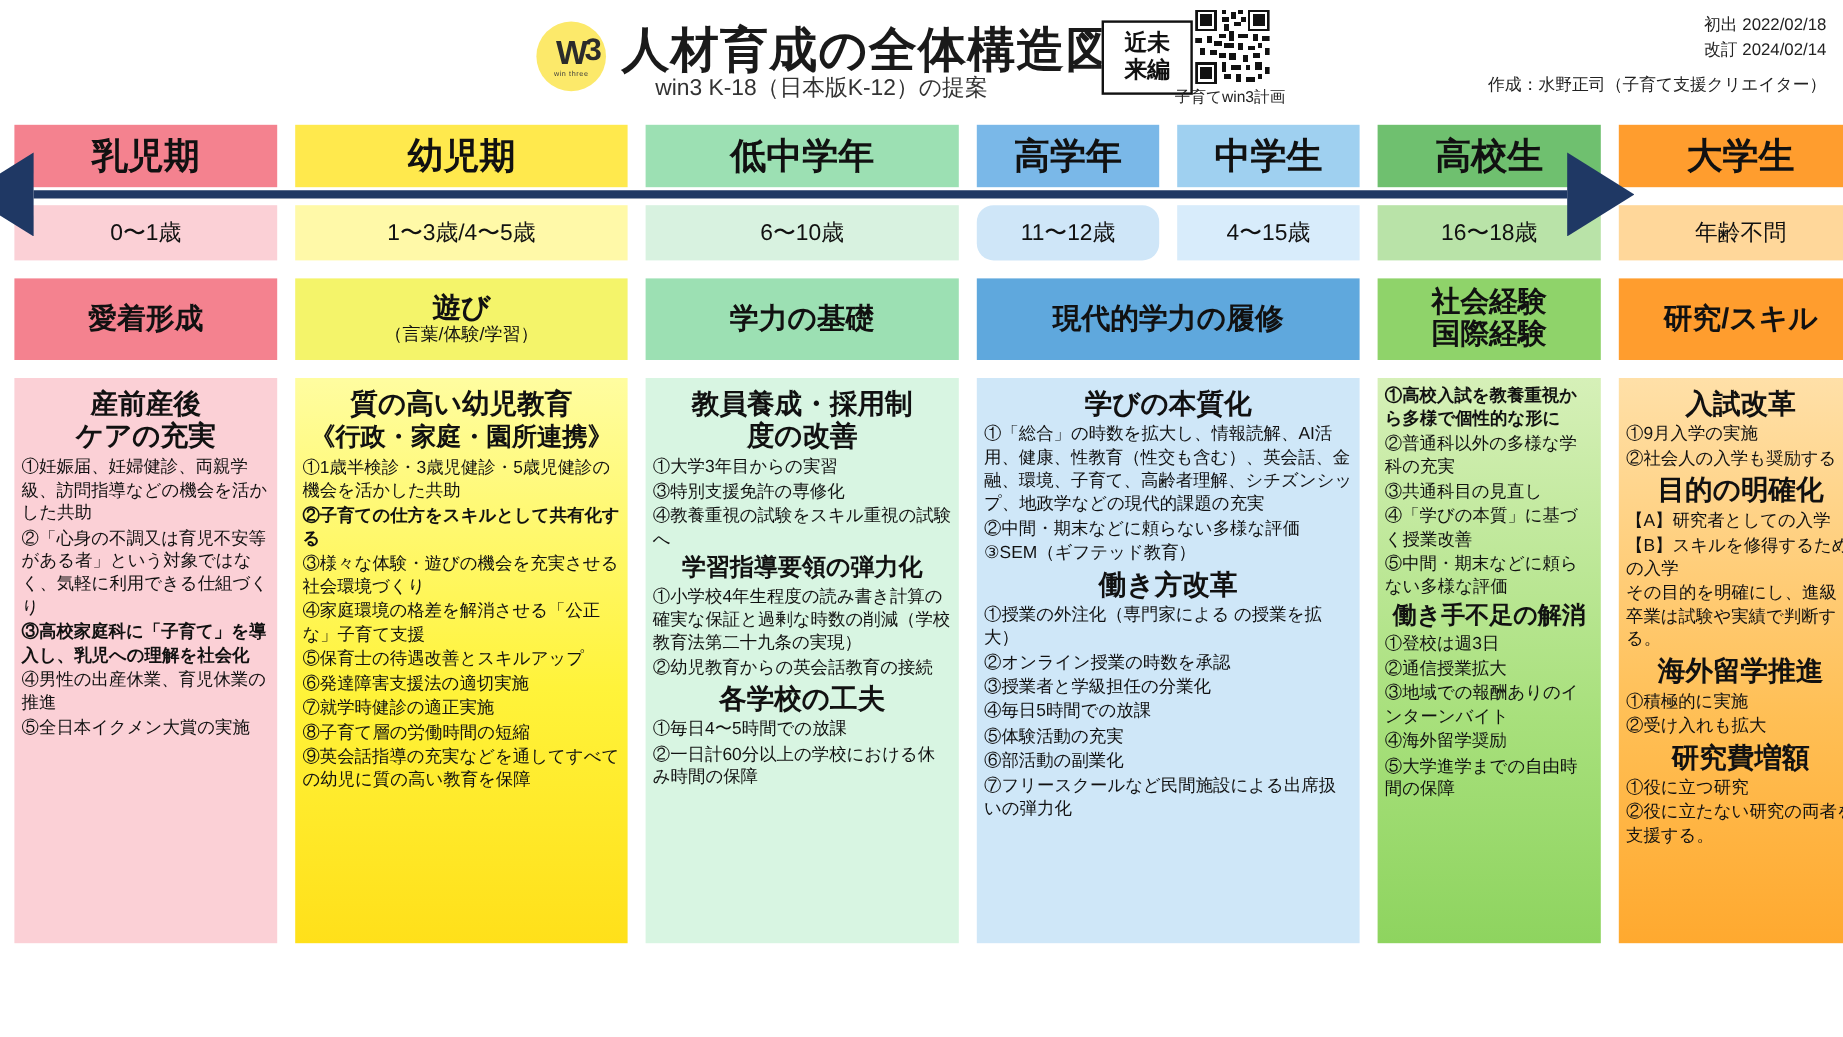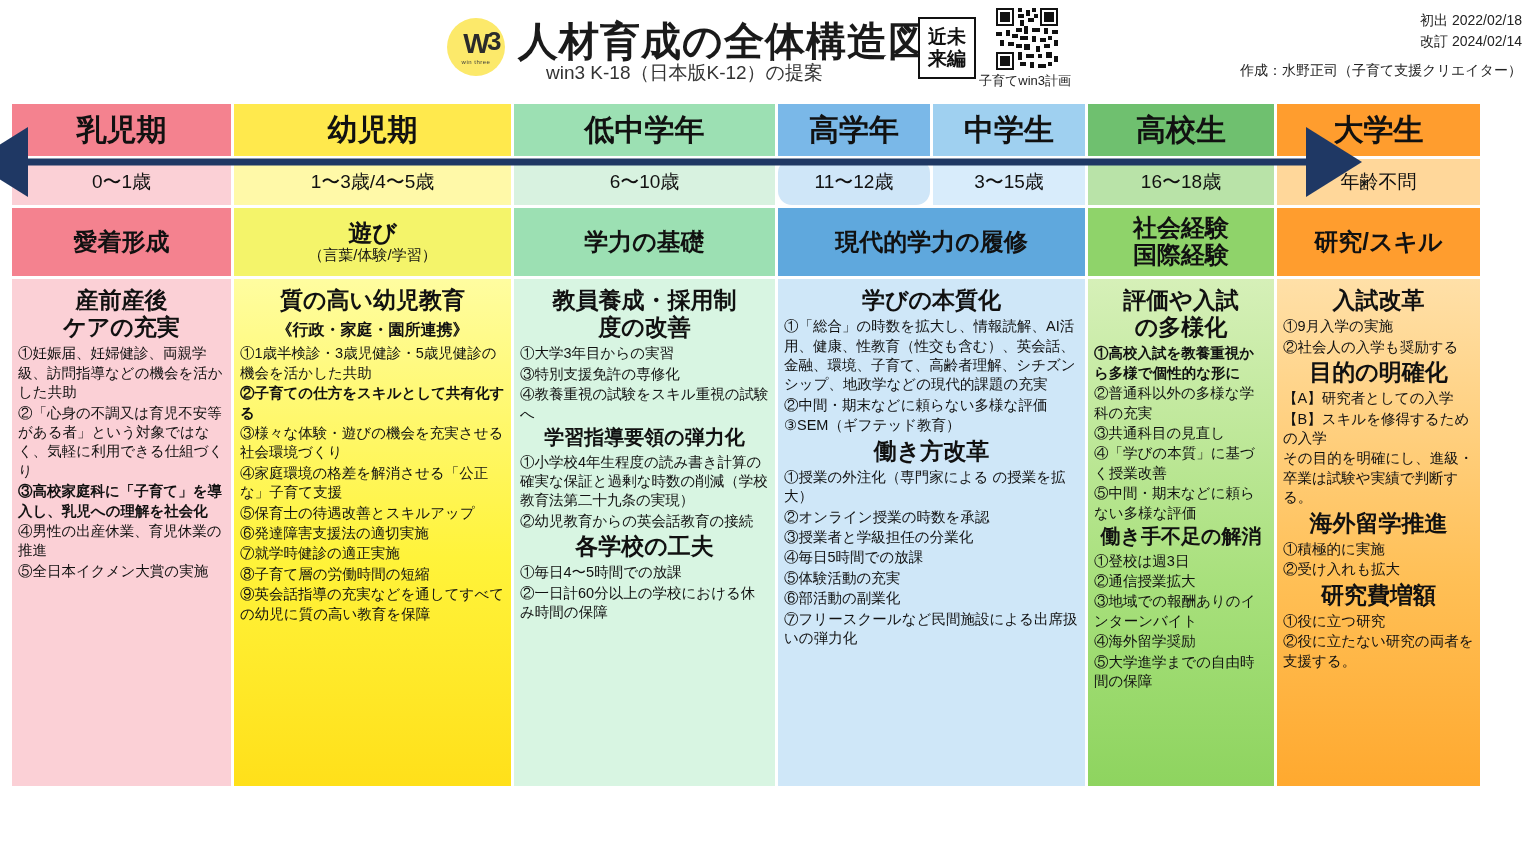--- a/index.html
+++ b/index.html
@@ -29,21 +29,21 @@
     position: absolute; left: 518px; top: 14px;
     font-size: 40px; font-weight: bold; color: #1a1a1a;
     letter-spacing: 1px; white-space: nowrap;
   }
   .title-sub {
     position: absolute; left: 546px; top: 60px;
     font-size: 19px; color: #333; white-space: nowrap;
   }
   .era-box {
     position: absolute; left: 918px; top: 17px;
-    width: 58px; height: 62px;
+    width: 76px; height: 62px;
     border: 2px solid #111; background: #fff;
     display: flex; flex-direction: column; align-items: center; justify-content: center;
     font-size: 19px; font-weight: bold; color: #111; line-height: 1.15;
   }
   .qr { position: absolute; left: 996px; top: 8px; width: 62px; height: 62px; }
   .qr svg { display: block; }
   .qr-caption {
     position: absolute; left: 979px; top: 72px;
     font-size: 13px; color: #222; white-space: nowrap;
   }
@@ -56,21 +56,21 @@
     text-align: right; font-size: 14px; color: #222;
   }
 
   
   .grid {
     position: absolute; left: 12px; top: 104px;
     width: 1512px; height: 682px;
     display: grid;
     grid-template-columns: 219px 277px 261px 152px 152px 186px 203px;
     grid-template-rows: 52px 46px 68px 1fr;
-    gap: 3px;
+    gap: 15px;
   }
   .cell { position: relative; overflow: hidden; }
 
   .stage-name {
     display: flex; align-items: center; justify-content: center;
     font-size: 30px; font-weight: bold; color: #111;
   }
   .age {
     display: flex; align-items: center; justify-content: center;
     font-size: 19px; color: #111;
@@ -222,21 +222,21 @@
     <div class="cell stage-name c3-name">低中学年</div>
     <div class="cell stage-name c4-name">高学年</div>
     <div class="cell stage-name c5-name">中学生</div>
     <div class="cell stage-name c6-name">高校生</div>
     <div class="cell stage-name c7-name">大学生</div>
 
     <div class="cell age c1-age">0〜1歳</div>
     <div class="cell age c2-age">1〜3歳/4〜5歳</div>
     <div class="cell age c3-age">6〜10歳</div>
     <div class="cell age c4-age">11〜12歳</div>
-    <div class="cell age c5-age">3〜15歳</div>
+    <div class="cell age c5-age">4〜15歳</div>
     <div class="cell age c6-age">16〜18歳</div>
     <div class="cell age c7-age">年齢不問</div>
 
     <div class="cell theme c1-theme">
       <span>愛着形成</span>
     </div>
     <div class="cell theme c2-theme">
       <span>遊び</span>
       <span class="tiny">（言葉/体験/学習）</span>
     </div>
@@ -257,21 +257,21 @@
     <div class="cell body-cell c1-body">
       <span class="head">産前産後<br>ケアの充実</span>
       <p>①妊娠届、妊婦健診、両親学級、訪問指導などの機会を活かした共助</p>
       <p>②「心身の不調又は育児不安等がある者」という対象ではなく、気軽に利用できる仕組づくり</p>
       <p><b>③高校家庭科に「子育て」を導入し、乳児への理解を社会化</b></p>
       <p>④男性の出産休業、育児休業の推進</p>
       <p>⑤全日本イクメン大賞の実施</p>
     </div>
 
     <div class="cell body-cell c2-body">
-      <span class="head">質の高い幼児教育<br><span style="font-size:16px">《行政・家庭・園所連携》</span></span>
+      <span class="head">質の高い幼児教育<br><span style="font-size:21px">《行政・家庭・園所連携》</span></span>
       <p>①1歳半検診・3歳児健診・5歳児健診の機会を活かした共助</p>
       <p><b>②子育ての仕方をスキルとして共有化する</b></p>
       <p>③様々な体験・遊びの機会を充実させる社会環境づくり</p>
       <p>④家庭環境の格差を解消させる「公正な」子育て支援</p>
       <p>⑤保育士の待遇改善とスキルアップ</p>
       <p>⑥発達障害支援法の適切実施</p>
       <p>⑦就学時健診の適正実施</p>
       <p>⑧子育て層の労働時間の短縮</p>
       <p>⑨英会話指導の充実などを通してすべての幼児に質の高い教育を保障</p>
     </div>
@@ -298,21 +298,20 @@
       <p>①授業の外注化（専門家による の授業を拡大）</p>
       <p>②オンライン授業の時数を承認</p>
       <p>③授業者と学級担任の分業化</p>
       <p>④毎日5時間での放課</p>
       <p>⑤体験活動の充実</p>
       <p>⑥部活動の副業化</p>
       <p>⑦フリースクールなど民間施設による出席扱いの弾力化</p>
     </div>
 
     <div class="cell body-cell c6-body">
-      <span class="head">評価や入試<br>の多様化</span>
       <p><b>①高校入試を教養重視から多様で個性的な形に</b></p>
       <p>②普通科以外の多様な学科の充実</p>
       <p>③共通科目の見直し</p>
       <p>④「学びの本質」に基づく授業改善</p>
       <p>⑤中間・期末などに頼らない多様な評価</p>
       <span class="head sm">働き手不足の解消</span>
       <p>①登校は週3日</p>
       <p>②通信授業拡大</p>
       <p>③地域での報酬ありのインターンバイト</p>
       <p>④海外留学奨励</p>

